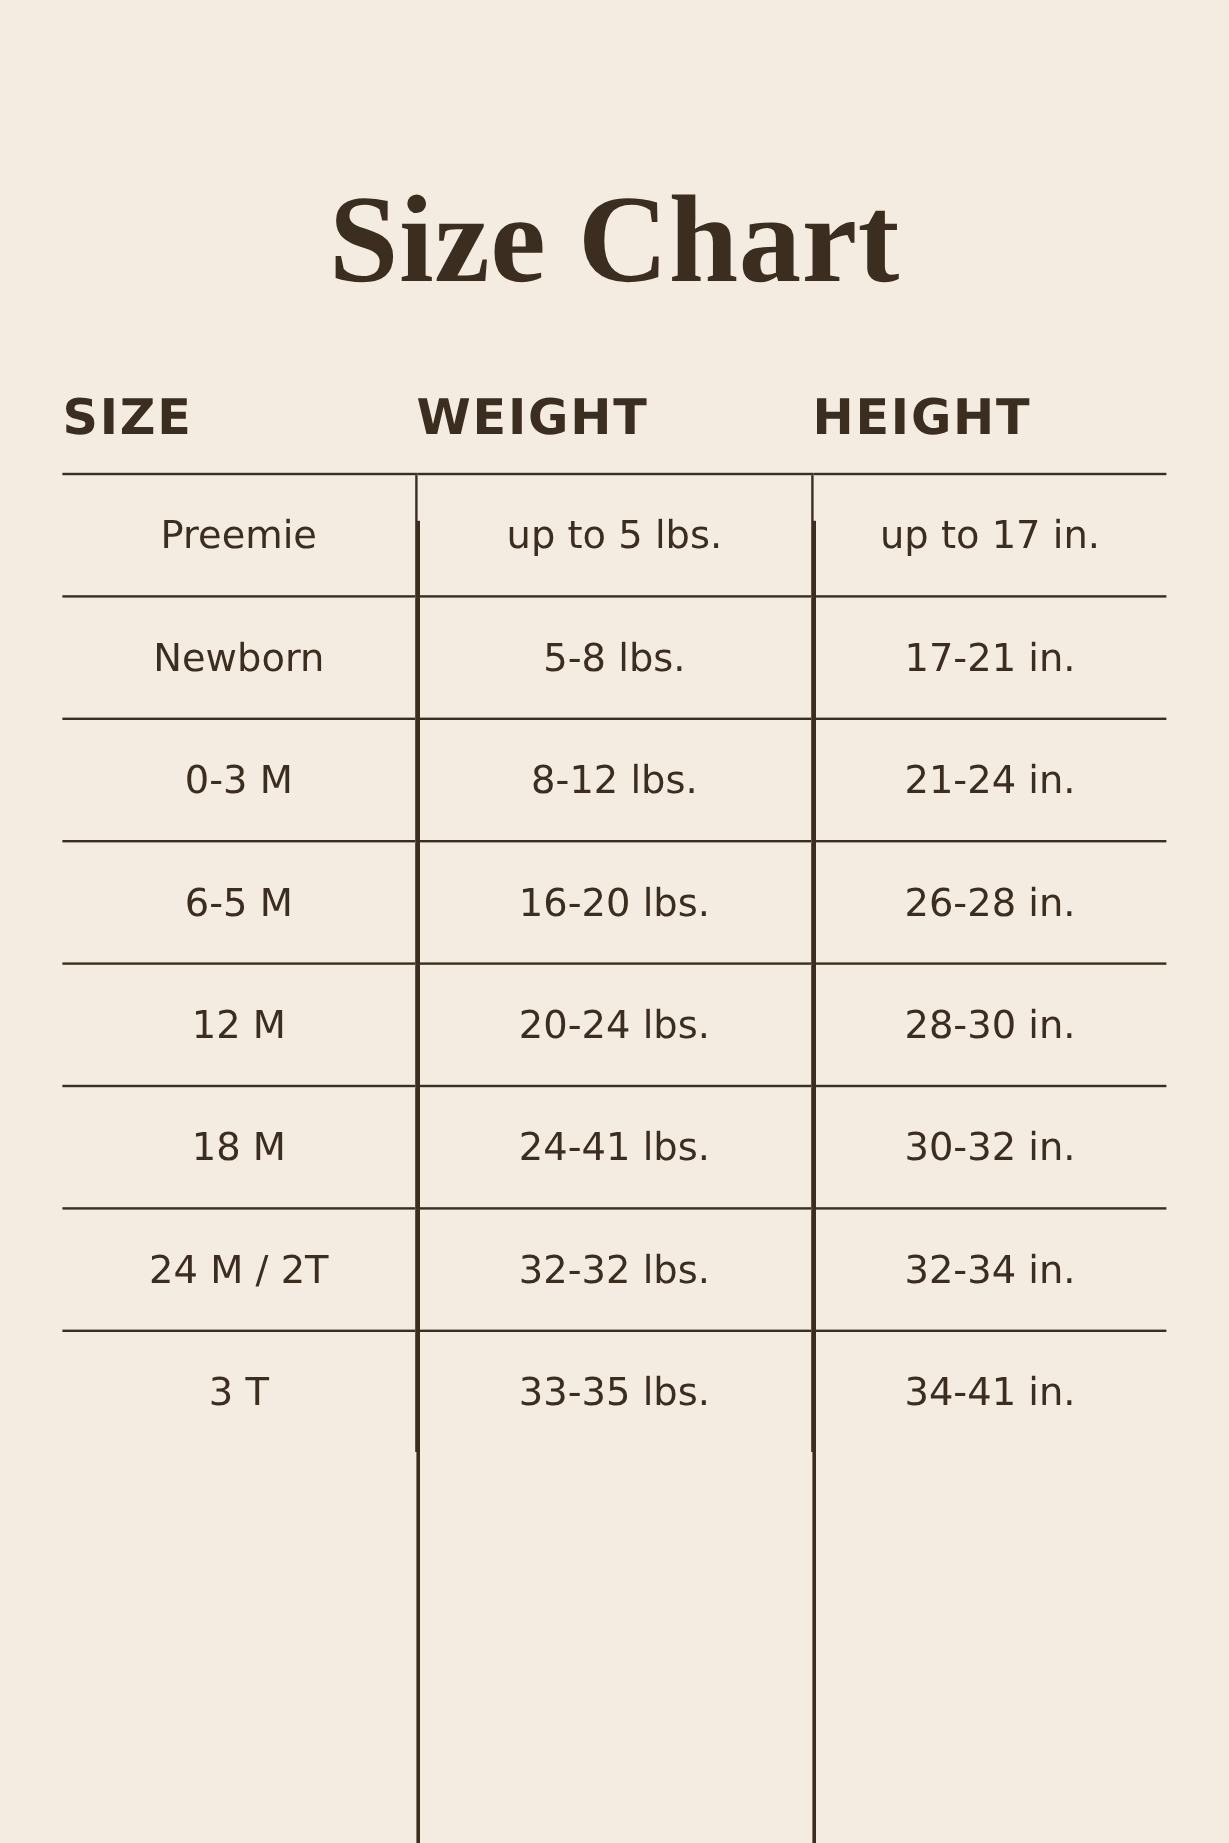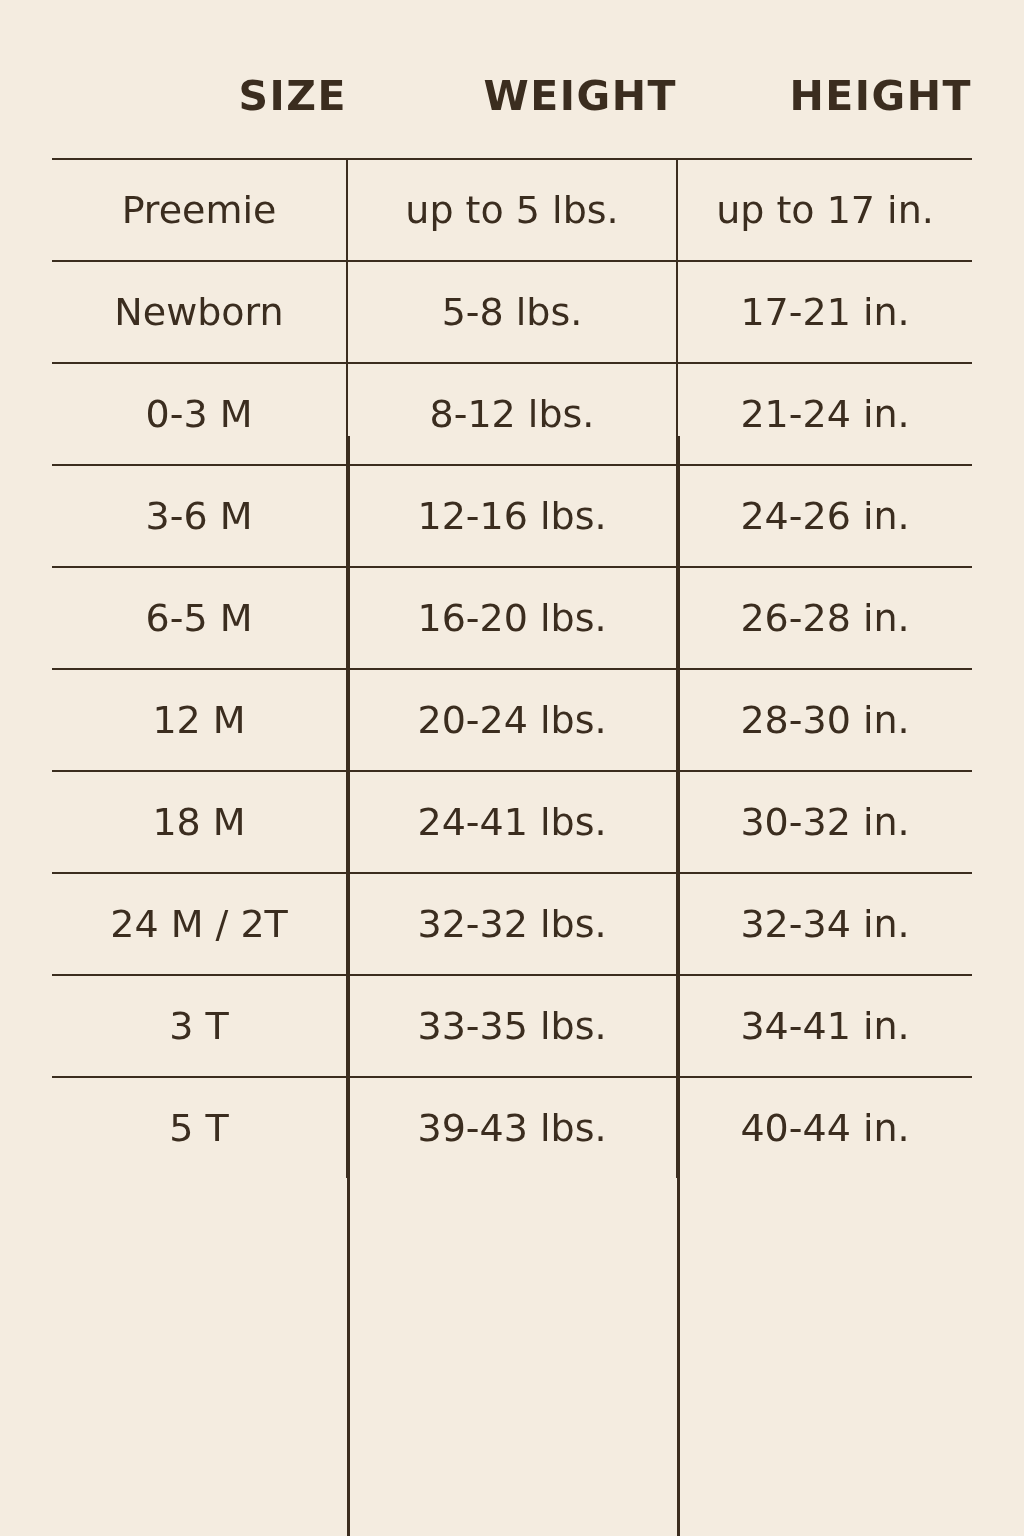--- a/index.html
+++ b/index.html
@@ -41,28 +41,28 @@
   table.size-table col.c1 { width: 295px; }
   table.size-table col.c2 { width: 330px; }
   table.size-table col.c3 { width: 295px; }
 
   thead th {
     font-family: "DejaVu Sans", sans-serif;
     font-weight: bold;
     font-size: 41px;
     letter-spacing: 1.5px;
     color: #3b2d1f;
-    text-align: right;
-    padding: 0 0 38px 0;
+    text-align: left;
+    padding: 0 0 22px 0;
     border: none;
   }
   tbody td {
     font-family: "DejaVu Sans", sans-serif;
     font-weight: 400;
-    font-size: 38px;
+    font-size: 32px;
     color: #3b2d1f;
     text-align: center;
     height: 100px;
     border-top: 2.5px solid #3b2d1f;
     border-left: 2.5px solid #3b2d1f;
     padding: 0;
     white-space: nowrap;
   }
   tbody td:first-child {
     border-left: none;
@@ -75,20 +75,21 @@
     position: absolute;
     width: 2.5px;
     background: #3b2d1f;
   }
 </style>
 </head>
 <body>
 
 <div class="page">
 
+  <h1 class="title">Size Chart</h1>
 
   <table class="size-table">
     <colgroup>
       <col class="c1">
         <col class="c2">
         <col class="c3">
     </colgroup>
     <thead>
       <tr>
         <th>SIZE</th>
@@ -106,25 +107,20 @@
         <td>Newborn</td>
         <td>5-8 lbs.</td>
         <td>17-21 in.</td>
       </tr>
       <tr>
         <td>0-3 M</td>
         <td>8-12 lbs.</td>
         <td>21-24 in.</td>
       </tr>
       <tr>
-        <td>3-6 M</td>
-        <td>12-16 lbs.</td>
-        <td>24-26 in.</td>
-      </tr>
-      <tr>
         <td>6-5 M</td>
         <td>16-20 lbs.</td>
         <td>26-28 in.</td>
       </tr>
       <tr>
         <td>12 M</td>
         <td>20-24 lbs.</td>
         <td>28-30 in.</td>
       </tr>
       <tr>
@@ -135,24 +131,19 @@
       <tr>
         <td>24 M / 2T</td>
         <td>32-32 lbs.</td>
         <td>32-34 in.</td>
       </tr>
       <tr>
         <td>3 T</td>
         <td>33-35 lbs.</td>
         <td>34-41 in.</td>
       </tr>
-      <tr>
-        <td>5 T</td>
-        <td>39-43 lbs.</td>
-        <td>40-44 in.</td>
-      </tr>
     </tbody>
   </table>
 
   <div class="vline" style="left:347px; top:364px; height:1140px;"></div>
   <div class="vline" style="left:677px; top:364px; height:1140px;"></div>
 
 </div>
 
 </body></html>

